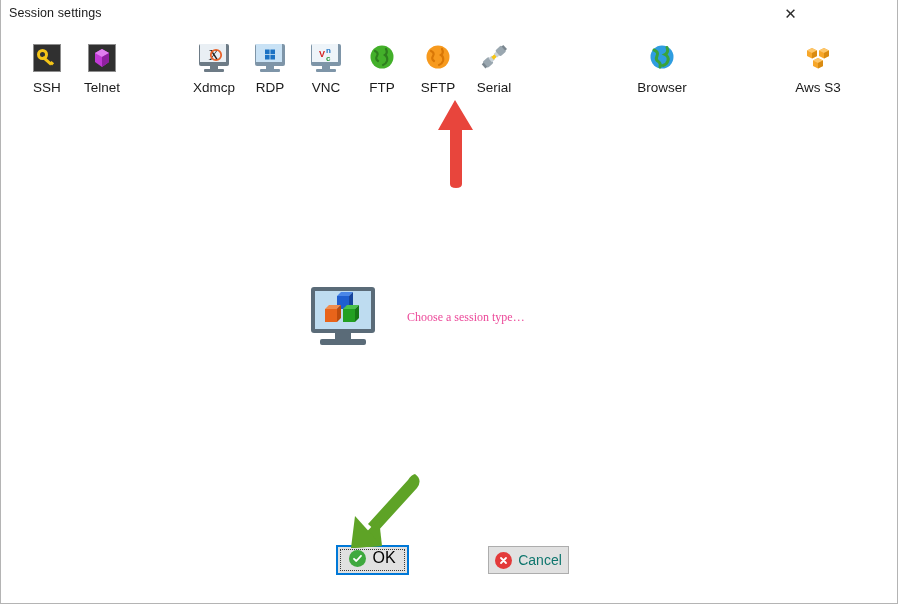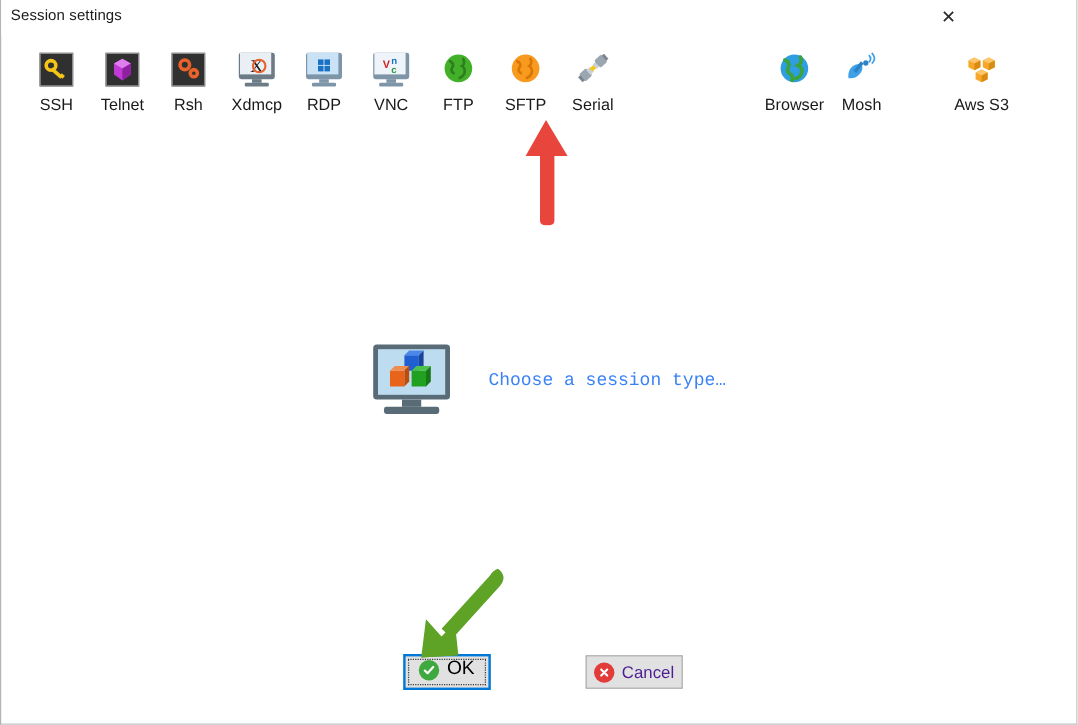--- a/index.html
+++ b/index.html
@@ -168,39 +168,39 @@
   }
   #cm-base {
     position: absolute;
     left: 13px; top: 52px;
     width: 46px; height: 6px;
     background: #5a6b78;
     border-radius: 2px;
   }
   #center-text {
     margin-left: 28px;
-    font-size: 15px;
-    color: #3b82f6;
+    font-size: 12px;
+    color: #ec4899;
     white-space: nowrap;
-    font-family: Liberation Mono, monospace;
+    font-family: Liberation Serif, serif;
   }
 
   
   .dlg-button {
     position: absolute;
     height: 28px;
     background: #e1e1e1;
     border: 1px solid #adadad;
     box-sizing: border-box;
     display: flex;
     align-items: center;
     justify-content: center;
     cursor: pointer;
     font-size: 14px;
-    color: #4c1d95;
+    color: #0f766e;
     font-family: "Liberation Sans", sans-serif;
   }
   #ok-button-wrap {
     position: absolute;
     left: 335px;
     top: 545px;
     width: 73px;
     height: 30px;
     border: 2px solid #0078d7;
     box-sizing: border-box;
@@ -287,33 +287,20 @@
         <div class="dark-tile"></div>
         <svg width="32" height="32" viewBox="0 0 32 32" style="position:absolute;left:0;top:0">
           <circle cx="11.5" cy="12.5" r="4" fill="none" stroke="#f5c518" stroke-width="3"></circle>
           <rect x="13" y="14" width="11" height="3" fill="#f5c518" transform="rotate(42 13 14)"></rect>
           <rect x="20.5" y="19" width="3.5" height="3" fill="#f5c518" transform="rotate(42 20.5 19)"></rect>
         </svg>
       </div>
       <div class="session-label">SSH</div>
     </div>
 
-    <div class="session-item" style="left:124px">
-      <div class="session-icon">
-        <div class="dark-tile"></div>
-        <svg width="32" height="32" viewBox="0 0 32 32" style="position:absolute;left:0;top:0">
-          <g fill="none" stroke="#e8622a" stroke-width="3">
-            <circle cx="13" cy="12" r="4"></circle>
-            <circle cx="20.5" cy="19" r="3"></circle>
-          </g>
-          <circle cx="13" cy="12" r="1.4" fill="#303030"></circle>
-        </svg>
-      </div>
-      <div class="session-label">Rsh</div>
-    </div>
 
     <div class="session-item" style="left:181px">
       <div class="session-icon">
         <div class="monitor-shell"></div>
         <div class="monitor-screen" style="background:#e9eff4;"></div>
         <div class="monitor-neck"></div>
         <div class="monitor-base"></div>
         <svg width="32" height="32" viewBox="0 0 32 32" style="position:absolute;left:0;top:0">
           <text x="16" y="18" font-size="15" font-family="Liberation Serif, serif" fill="#1b1b1b" text-anchor="middle">X</text>
           <circle cx="18" cy="13" r="5.2" fill="none" stroke="#e8622a" stroke-width="1.8"></circle>
@@ -395,32 +382,20 @@
     <div class="session-item" style="left:629px">
       <div class="session-icon">
         <svg width="32" height="32" viewBox="0 0 32 32" style="position:absolute;left:0;top:0">
           <circle cx="16" cy="15" r="11.5" fill="#2f9de0"></circle>
           <path d="M8 8 q5 2 3 6 q-2 4 2 6 q2 2 1 5 M21 5.5 q2 5 -2 7 q4 2 3 6 q-1 4 -5 5" fill="none" stroke="#3aa33a" stroke-width="3" stroke-linecap="round"></path>
         </svg>
       </div>
       <div class="session-label">Browser</div>
     </div>
 
-    <div class="session-item" style="left:685px">
-      <div class="session-icon">
-        <svg width="32" height="32" viewBox="0 0 32 32" style="position:absolute;left:0;top:0">
-          <path d="M5 23 q-1 -11 11 -12 q2 6 -2 9 q-4 4 -9 3 z" fill="#3fa0e8"></path>
-          <rect x="12" y="9" width="3" height="10" fill="#2b82c4" transform="rotate(38 13.5 14)"></rect>
-          <circle cx="19.5" cy="10.5" r="2.2" fill="#2b82c4"></circle>
-          <path d="M22 10 q3 -3 0 -6" fill="none" stroke="#3fa0e8" stroke-width="1.5"></path>
-          <path d="M24.5 11 q4.5 -4 0 -9" fill="none" stroke="#3fa0e8" stroke-width="1.5"></path>
-        </svg>
-      </div>
-      <div class="session-label">Mosh</div>
-    </div>
 
     <div class="session-item" style="left:785px">
       <div class="session-icon">
         <svg width="32" height="32" viewBox="0 0 32 32" style="position:absolute;left:0;top:0">
           <g fill="#f7a72a">
             <polygon points="10,6 15,8.5 15,14 10,16.5 5,14 5,8.5"></polygon>
             <polygon points="22,6 27,8.5 27,14 22,16.5 17,14 17,8.5"></polygon>
             <polygon points="16,16 21,18.5 21,24 16,26.5 11,24 11,18.5"></polygon>
           </g>
           <g fill="#fdc66a">

